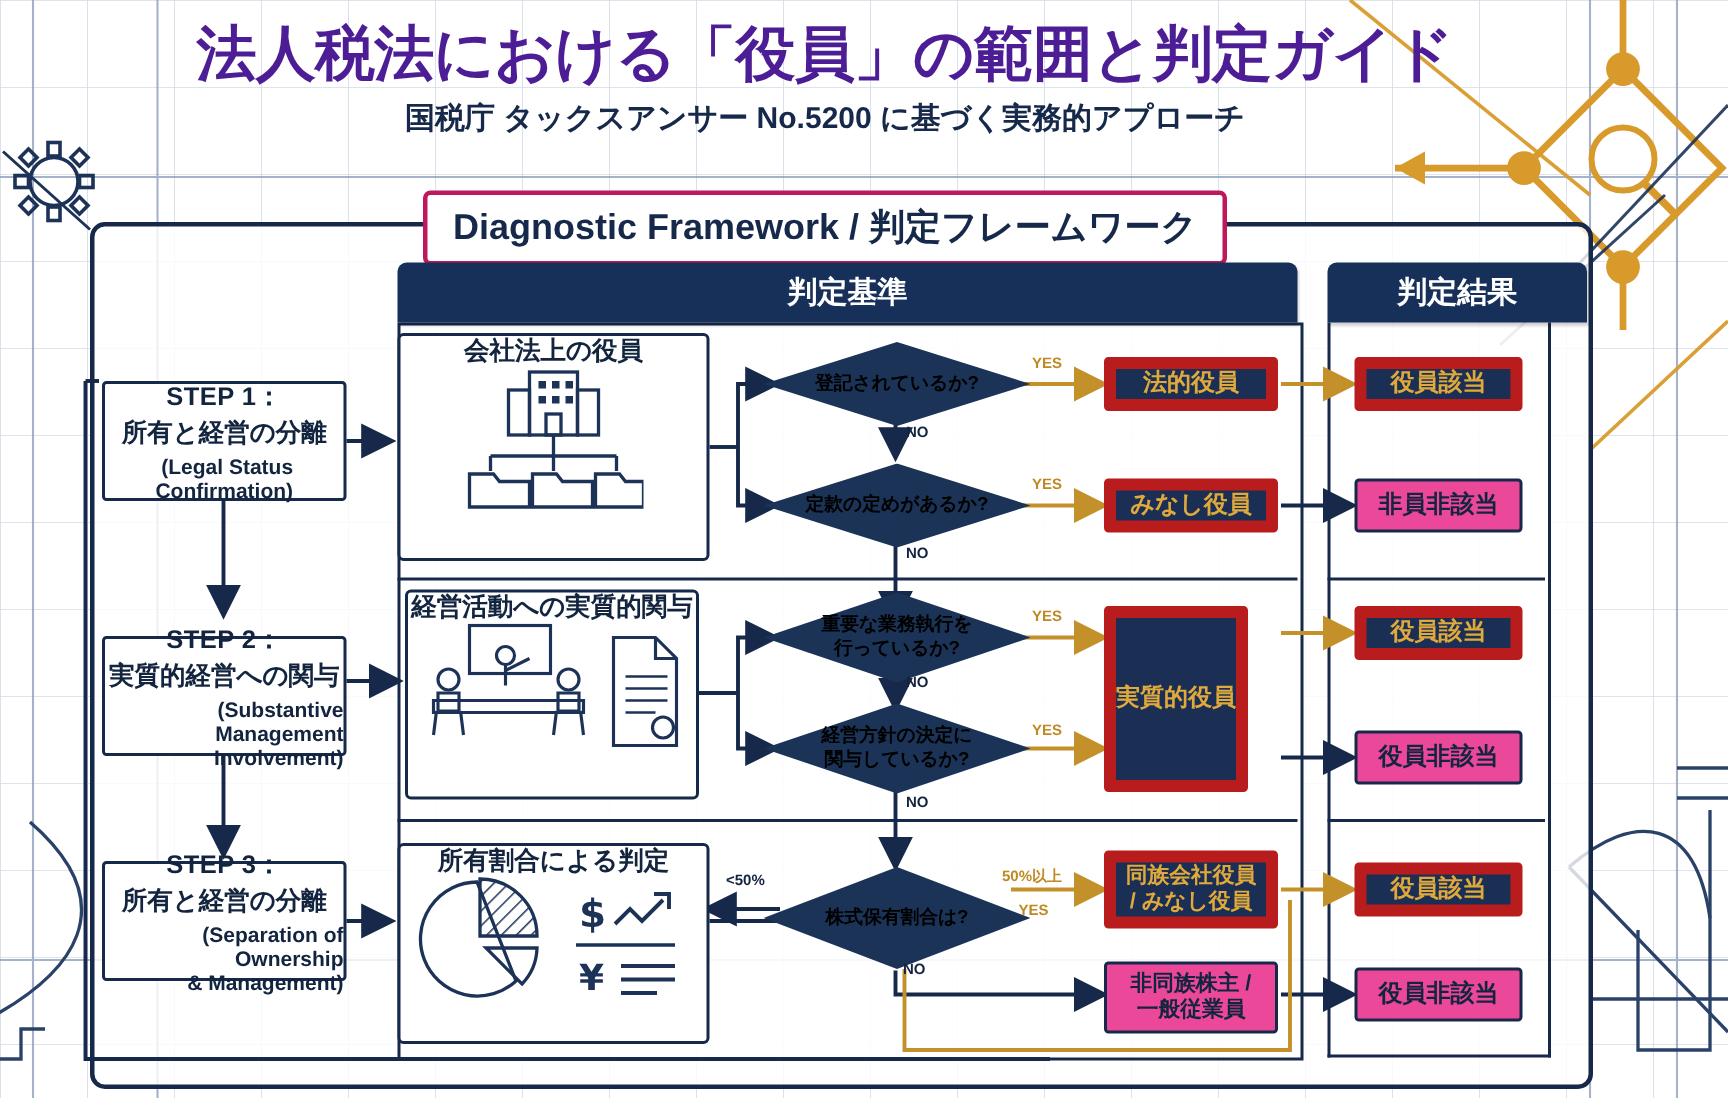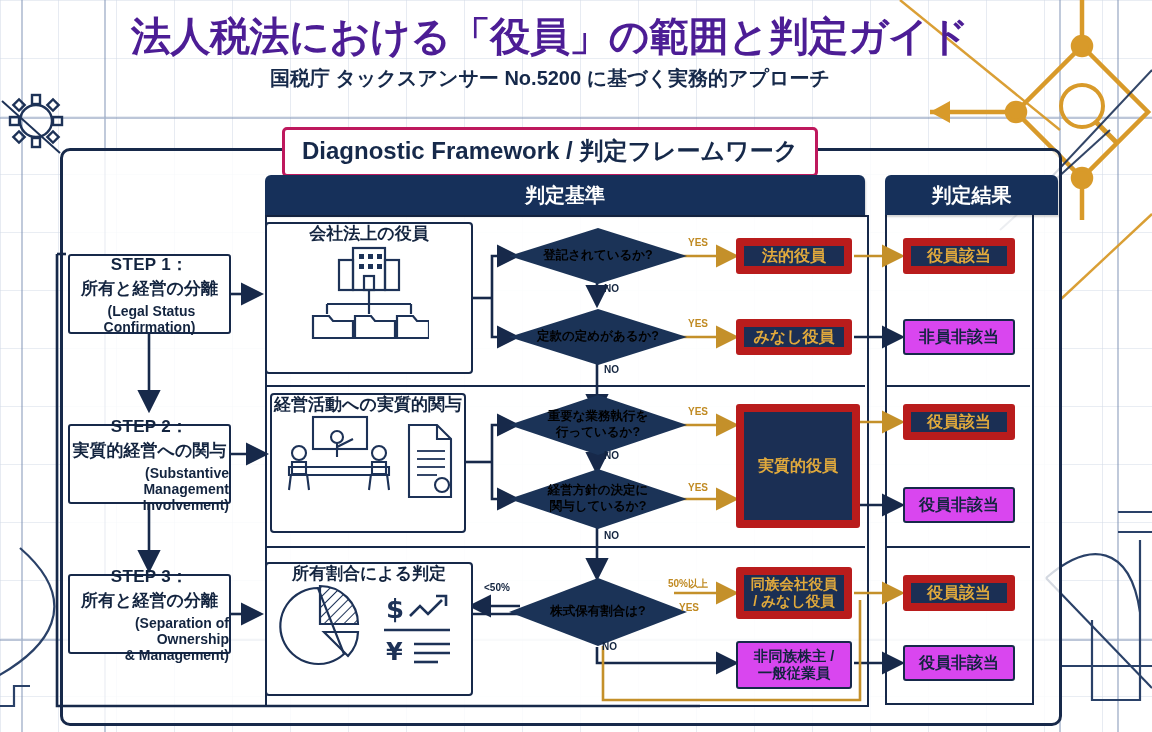--- a/index.html
+++ b/index.html
@@ -82,21 +82,21 @@
     color:#000000;font-size:12.5px;font-weight:bold;line-height:1.25;text-align:center;
     white-space:pre-line;
   }
   
   .chip{
     position:absolute;z-index:8;box-sizing:border-box;text-align:center;
     display:flex;align-items:center;justify-content:center;
     font-size:16px;font-weight:bold;line-height:1.15;white-space:pre-line;border-radius:3px;
   }
   .chip.gold{background:#1b2f54;border:8px solid #b91c1c;color:#e0a93c;}
-  .chip.plain{background:#d946ef;border:2.5px solid #17294a;color:#13243f;}
+  .chip.plain{background:#ec4899;border:2.5px solid #17294a;color:#13243f;}
   
   .elabel{position:absolute;z-index:9;font-size:10px;font-weight:bold;white-space:nowrap;}
   .elabel.gold{color:#c08a22;}
   .elabel.navy{color:#13243f;}
 </style>
 </head>
 <body>
 
 <svg id="bg" width="1152" height="732">
   <defs>
@@ -398,21 +398,21 @@
 <div class="elabel navy" style="left:604px;top:450px;">NO</div>
 <div class="elabel gold" style="left:688px;top:482px;">YES</div>
 <div class="elabel navy" style="left:604px;top:530px;">NO</div>
 <div class="elabel navy" style="left:484px;top:582px;">&lt;50%</div>
 <div class="elabel gold" style="left:668px;top:577px;">50%以上</div>
 <div class="elabel gold" style="left:679px;top:602px;">YES</div>
 <div class="elabel navy" style="left:602px;top:641px;">NO</div>
 
 <div class="chip gold" style="left:736px;top:238px;width:116px;height:36px;">法的役員</div>
 <div class="chip gold" style="left:736px;top:319px;width:116px;height:36px;">みなし役員</div>
-<div class="chip gold" style="left:736px;top:404px;width:124px;height:124px;">実質的役員</div>
+<div class="chip gold" style="left:736px;top:404px;width:96px;height:124px;font-family:Liberation Mono, monospace;">実質的役員</div>
 <div class="chip gold" style="left:736px;top:567px;width:116px;height:52px;font-size:14.5px;">同族会社役員
 / みなし役員</div>
 <div class="chip plain" style="left:736px;top:641px;width:116px;height:48px;font-size:14.5px;">非同族株主 /
 一般従業員</div>
 
 <div class="chip gold" style="left:903px;top:238px;width:112px;height:36px;">役員該当</div>
 <div class="chip plain" style="left:903px;top:319px;width:112px;height:36px;">非員非該当</div>
 <div class="chip gold" style="left:903px;top:404px;width:112px;height:36px;">役員該当</div>
 <div class="chip plain" style="left:903px;top:487px;width:112px;height:36px;">役員非該当</div>
 <div class="chip gold" style="left:903px;top:575px;width:112px;height:36px;">役員該当</div>

